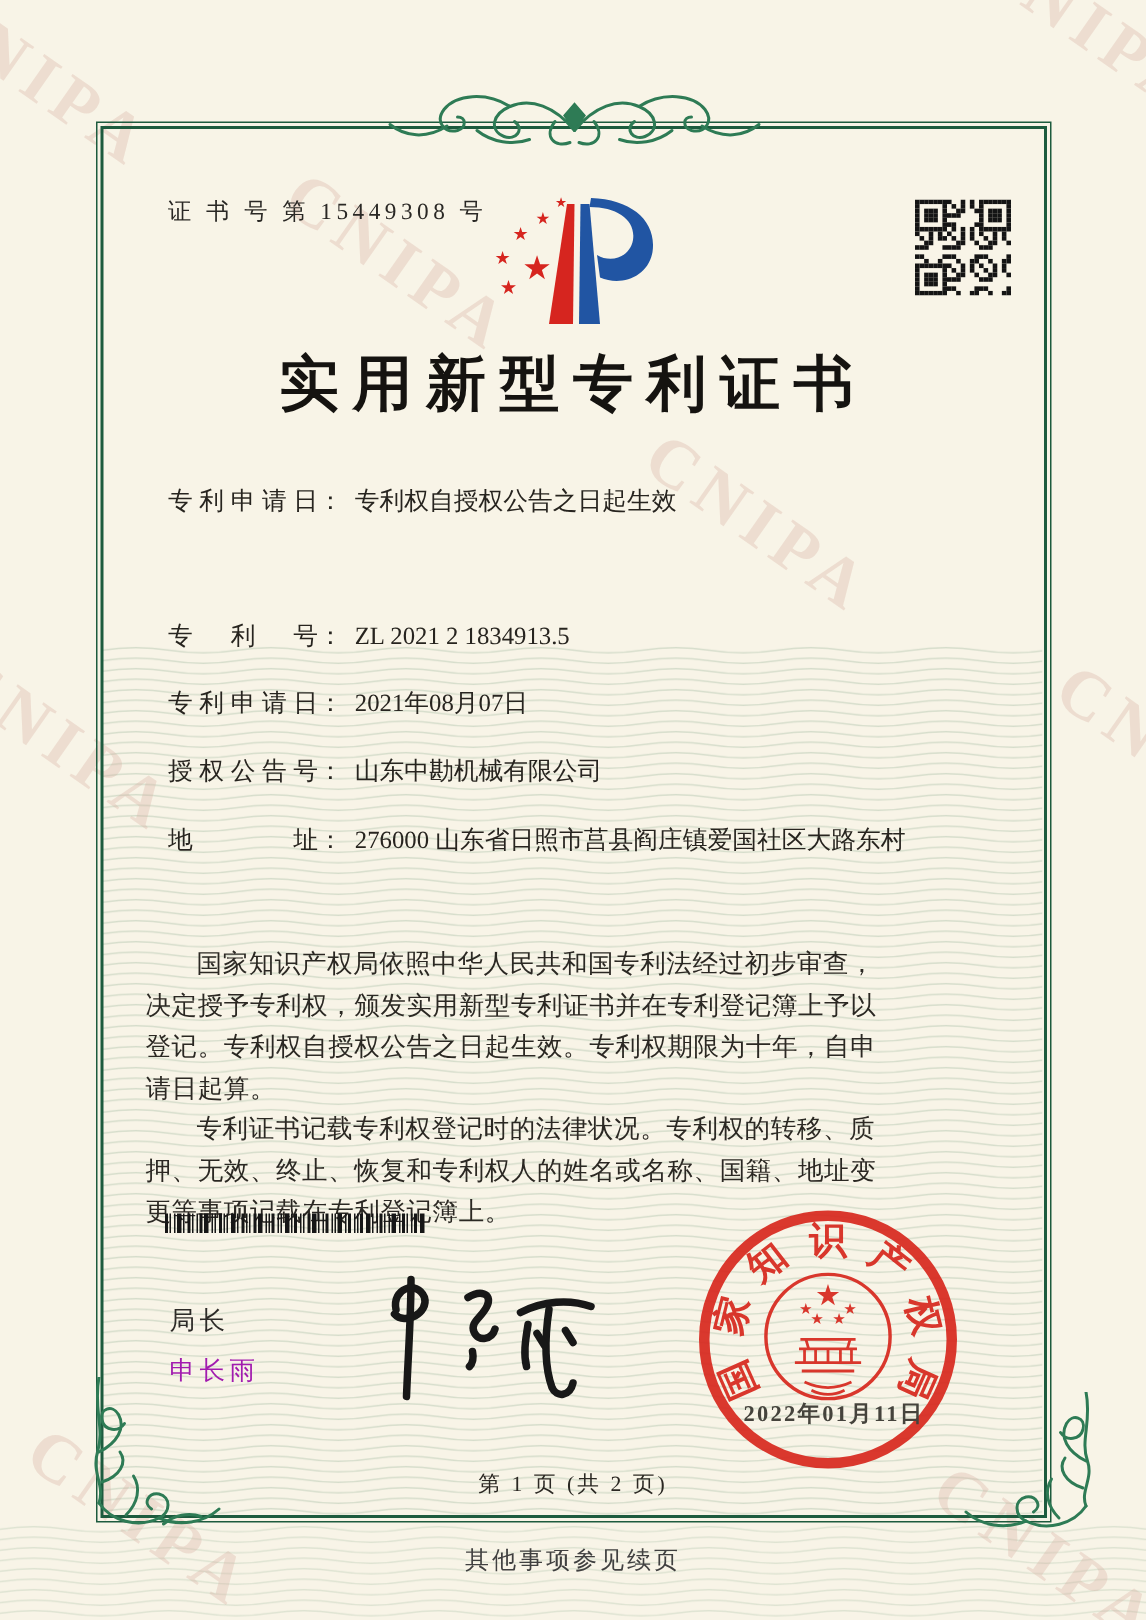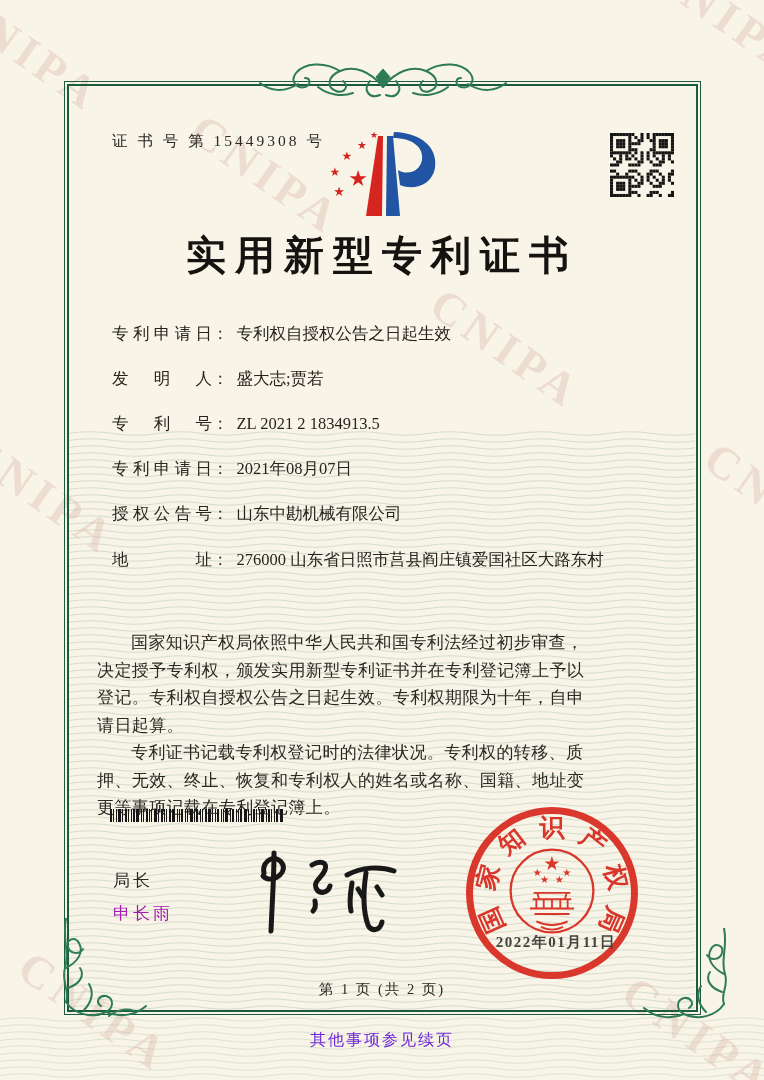--- a/index.html
+++ b/index.html
@@ -41,21 +41,21 @@
   .seal-ring{position:absolute;left:0;top:0;width:158px;height:158px;border:7px solid #d7271d;
              border-radius:50%;opacity:.92;}
   .sealch{position:absolute;font-size:25px;font-weight:bold;color:#d7271d;opacity:.92;
           font-family:"Liberation Serif","DejaVu Serif",serif;}
   .seal-date{position:absolute;left:468px;top:933px;width:176px;text-align:center;font-size:15px;
              font-weight:bold;letter-spacing:1.5px;color:#45433c;z-index:5;}
   
   .page-num{position:absolute;left:0;top:980px;width:100%;text-align:center;font-size:14.5px;
             letter-spacing:2px;color:#2b2823;}
   .cont-note{position:absolute;left:0;top:1030px;width:100%;text-align:center;font-size:16px;
-             letter-spacing:2px;color:#6d28d9;}
+             letter-spacing:2px;color:#404040;}
   svg{display:block;}
 </style>
 </head>
 <body>
 
 <div class="page">
 
   <svg class="waves" style="left:68px;top:430px;" width="627" height="580">
     <defs>
       <pattern id="wv1" width="90" height="7" patternUnits="userSpaceOnUse">
@@ -354,23 +354,20 @@
         <rect x="57" y="60" width="3" height="3" fill="#141414"></rect>
         <rect x="60" y="60" width="3" height="3" fill="#141414"></rect>
       </svg>
   </div>
 
   <div class="title">实用新型专利证书</div>
 
   <div class="field-row" style="top:323px;">
     <span class="flabel">专利申请日</span><span class="fcolon">：</span><span>专利权自授权公告之日起生效</span>
   </div>
-  <div class="field-row" style="top:368px;">
-    <span class="flabel">发明人</span><span class="fcolon">：</span><span>盛大志;贾若</span>
-  </div>
   <div class="field-row" style="top:413px;">
     <span class="flabel">专利号</span><span class="fcolon">：</span><span>ZL 2021 2 1834913.5</span>
   </div>
   <div class="field-row" style="top:458px;">
     <span class="flabel">专利申请日</span><span class="fcolon">：</span><span>2021年08月07日</span>
   </div>
   <div class="field-row" style="top:503px;">
     <span class="flabel">授权公告号</span><span class="fcolon">：</span><span>山东中勘机械有限公司</span>
   </div>
   <div class="field-row" style="top:549px;">

